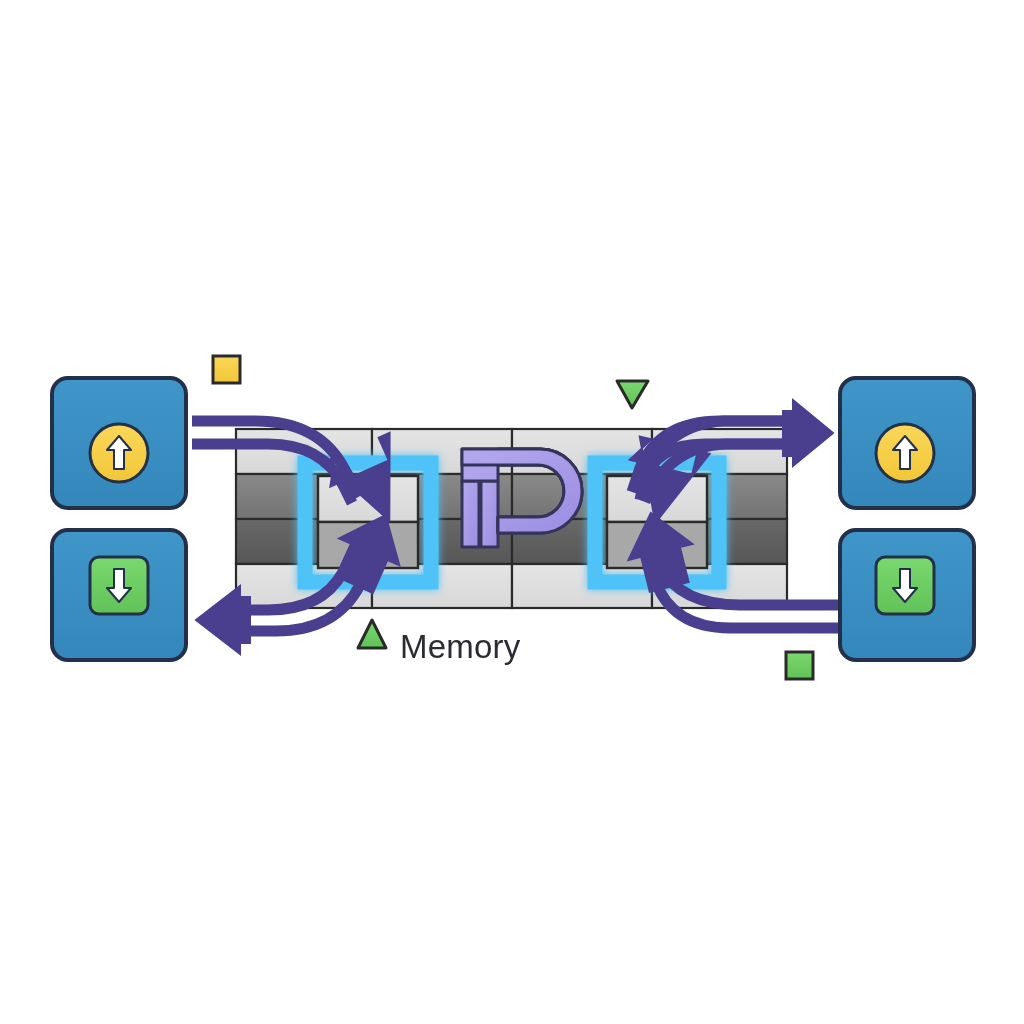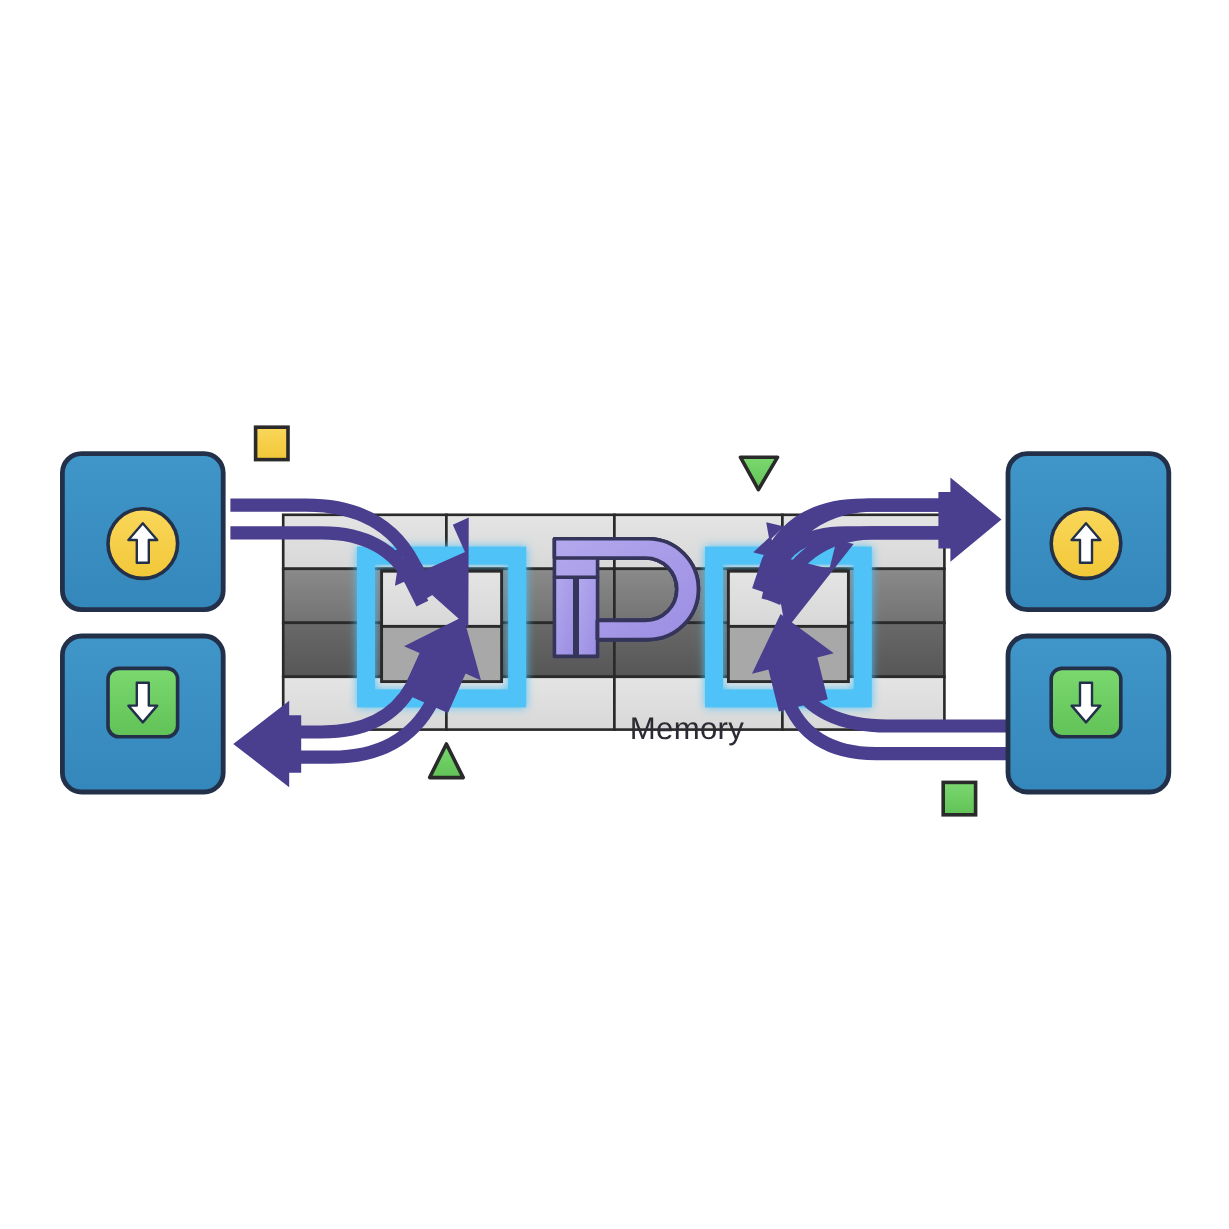--- a/index.html
+++ b/index.html
@@ -20,25 +20,25 @@
   #diagram {
     position: absolute;
     left: 0;
     top: 0;
     width: 1024px;
     height: 1024px;
   }
   .memory-label {
     position: absolute;
     left: 400px;
-    top: 592px;
+    top: 628px;
     width: 220px;
-    text-align: right;
+    text-align: left;
     font-family: "Liberation Sans", sans-serif;
-    font-size: 26px;
+    font-size: 33px;
     color: #2b2b33;
     letter-spacing: 0.2px;
     user-select: none;
   }
 </style>
 </head>
 <body>
 
 <div id="stage">
 

